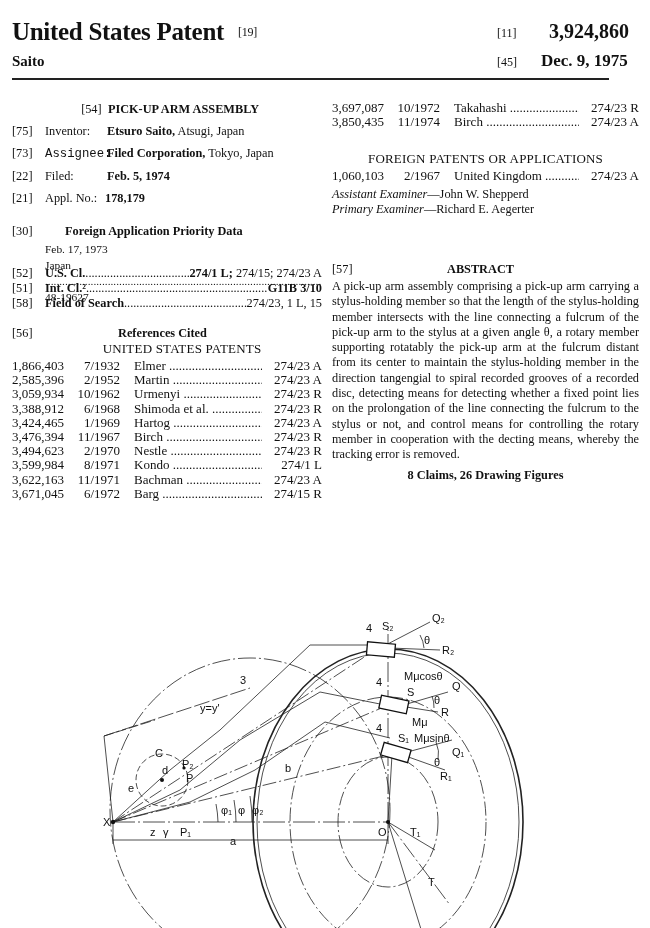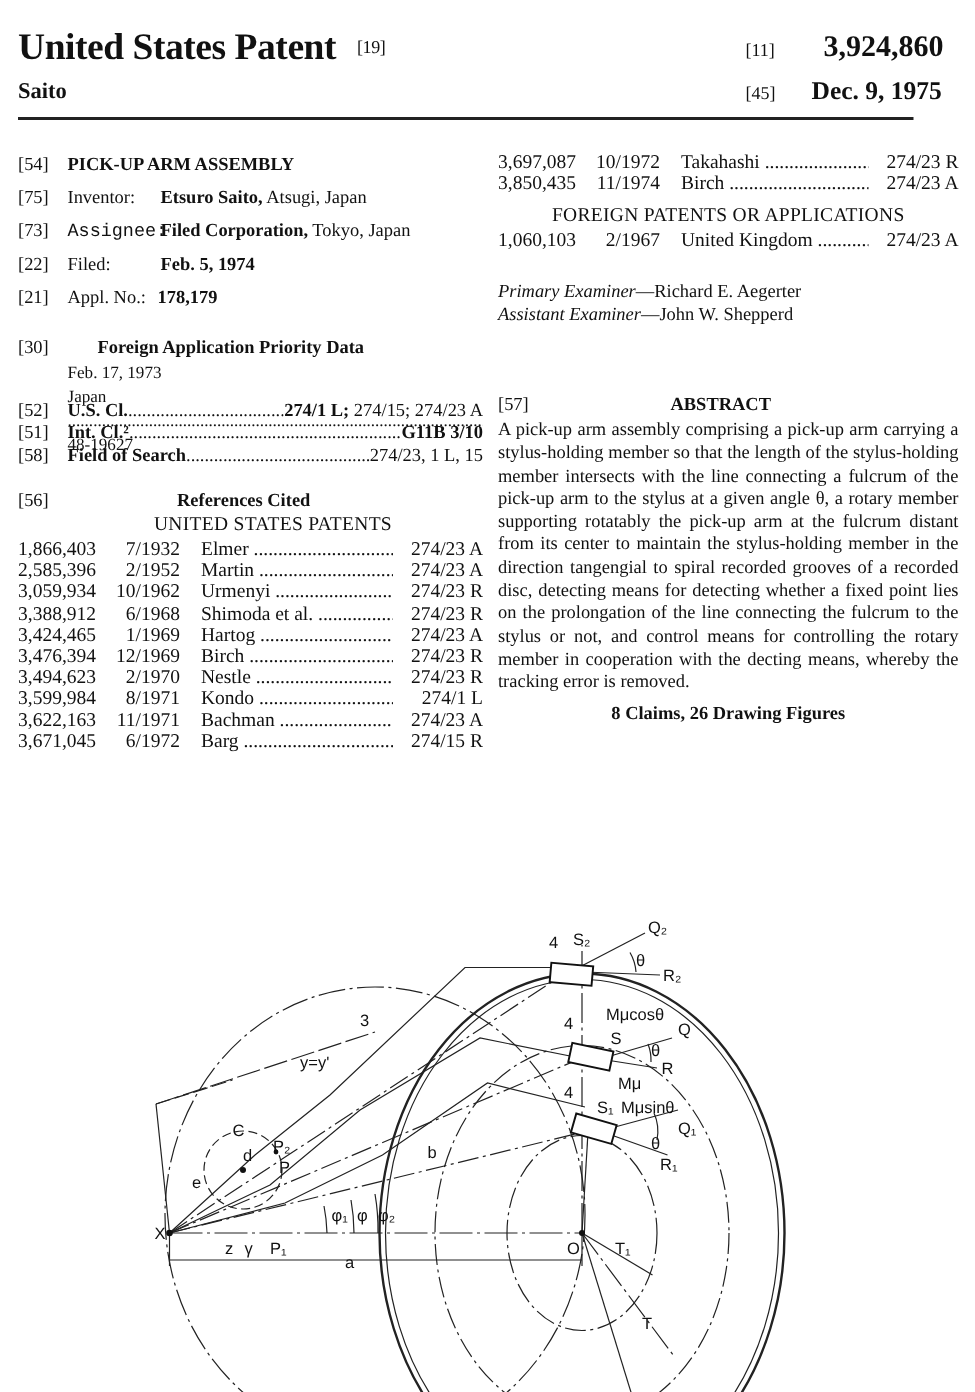--- a/index.html
+++ b/index.html
@@ -41,21 +41,21 @@
   <span>United States Patent</span><span class="code">[19]</span>
 </div>
 <div class="abs inventor-short">Saito</div>
 <div class="abs pno-code">[11]</div>
 <div class="abs pno">3,924,860</div>
 <div class="abs pdate-code">[45]</div>
 <div class="abs pdate">Dec. 9, 1975</div>
 <div class="abs rule"></div>
 
 <div class="abs lc" style="top:101px;">
-  <div class="row" style="margin-bottom:6px;">
+  <div class="row" style="margin-bottom:6px;text-align:center;">
     <span class="code-col">[54]</span><span class="b">PICK-UP ARM ASSEMBLY</span>
   </div>
   <div class="row" style="margin-bottom:6px;">
     <span class="code-col">[75]</span><span class="lbl" style="width:62px;">Inventor:</span><span class="b">Etsuro Saito,</span> <span>Atsugi, Japan</span>
   </div>
   <div class="row" style="margin-bottom:6px;">
     <span class="code-col">[73]</span><span class="lbl" style="width:62px;font-family:Liberation Mono, monospace;">Assignee:</span><span class="b">Filed Corporation,</span> <span>Tokyo, Japan</span>
   </div>
   <div class="row" style="margin-bottom:6px;">
     <span class="code-col">[22]</span><span class="lbl" style="width:62px;">Filed:</span><span class="b">Feb. 5, 1974</span>
@@ -126,21 +126,21 @@
         <span class="cls">274/23 R</span>
       </div>
       <div class="ref-row">
         <span class="num">3,424,465</span>
         <span class="dt">1/1969</span>
         <span class="nm">Hartog</span>
         <span class="cls">274/23 A</span>
       </div>
       <div class="ref-row">
         <span class="num">3,476,394</span>
-        <span class="dt">12/1969</span>
+        <span class="dt">11/1967</span>
         <span class="nm">Birch</span>
         <span class="cls">274/23 R</span>
       </div>
       <div class="ref-row">
         <span class="num">3,494,623</span>
         <span class="dt">2/1970</span>
         <span class="nm">Nestle</span>
         <span class="cls">274/23 R</span>
       </div>
       <div class="ref-row">
@@ -172,34 +172,34 @@
         <span class="nm">Takahashi</span>
         <span class="cls">274/23 R</span>
       </div>
       <div class="ref-row">
         <span class="num">3,850,435</span>
         <span class="dt">11/1974</span>
         <span class="nm">Birch</span>
         <span class="cls">274/23 A</span>
       </div>
     </div>
-  <div class="upper" style="margin-top:6px; margin-bottom:2px;">FOREIGN PATENTS OR APPLICATIONS</div>
+  <div class="upper" style="margin-top:22px; margin-bottom:2px;">FOREIGN PATENTS OR APPLICATIONS</div>
   <div id="foreign-refs">
       <div class="ref-row">
         <span class="num">1,060,103</span>
         <span class="dt">2/1967</span>
         <span class="nm">United Kingdom</span>
         <span class="cls">274/23 A</span>
       </div>
     </div>
 </div>
 
 <div class="abs rc" style="top:187px; font-size:12.3px; line-height:14.5px;">
+  <div><span class="ital">Assistant Examiner</span><span>—John W. Shepperd</span></div>
   <div><span class="ital">Primary Examiner</span><span>—Richard E. Aegerter</span></div>
-  <div><span class="ital">Assistant Examiner</span><span>—John W. Shepperd</span></div>
 </div>
 
 <div class="abs rc" style="top:261px;">
   <div class="row" style="margin-bottom:2px;">
     <span class="code-col">[57]</span><span class="b" style="margin-left:82px;">ABSTRACT</span>
   </div>
   <div class="abstract-text">A pick-up arm assembly comprising a pick-up arm carrying a stylus-holding member so that the length of the stylus-holding member intersects with the line connecting a fulcrum of the pick-up arm to the stylus at a given angle θ, a rotary member supporting rotatably the pick-up arm at the fulcrum distant from its center to maintain the stylus-holding member in the direction tangengial to spiral recorded grooves of a recorded disc, detecting means for detecting whether a fixed point lies on the prolongation of the line connecting the fulcrum to the stylus or not, and control means for controlling the rotary member in cooperation with the decting means, whereby the tracking error is removed.</div>
   <div class="b" style="text-align:center; margin-top:4px;">8 Claims, 26 Drawing Figures</div>
 </div>
 

